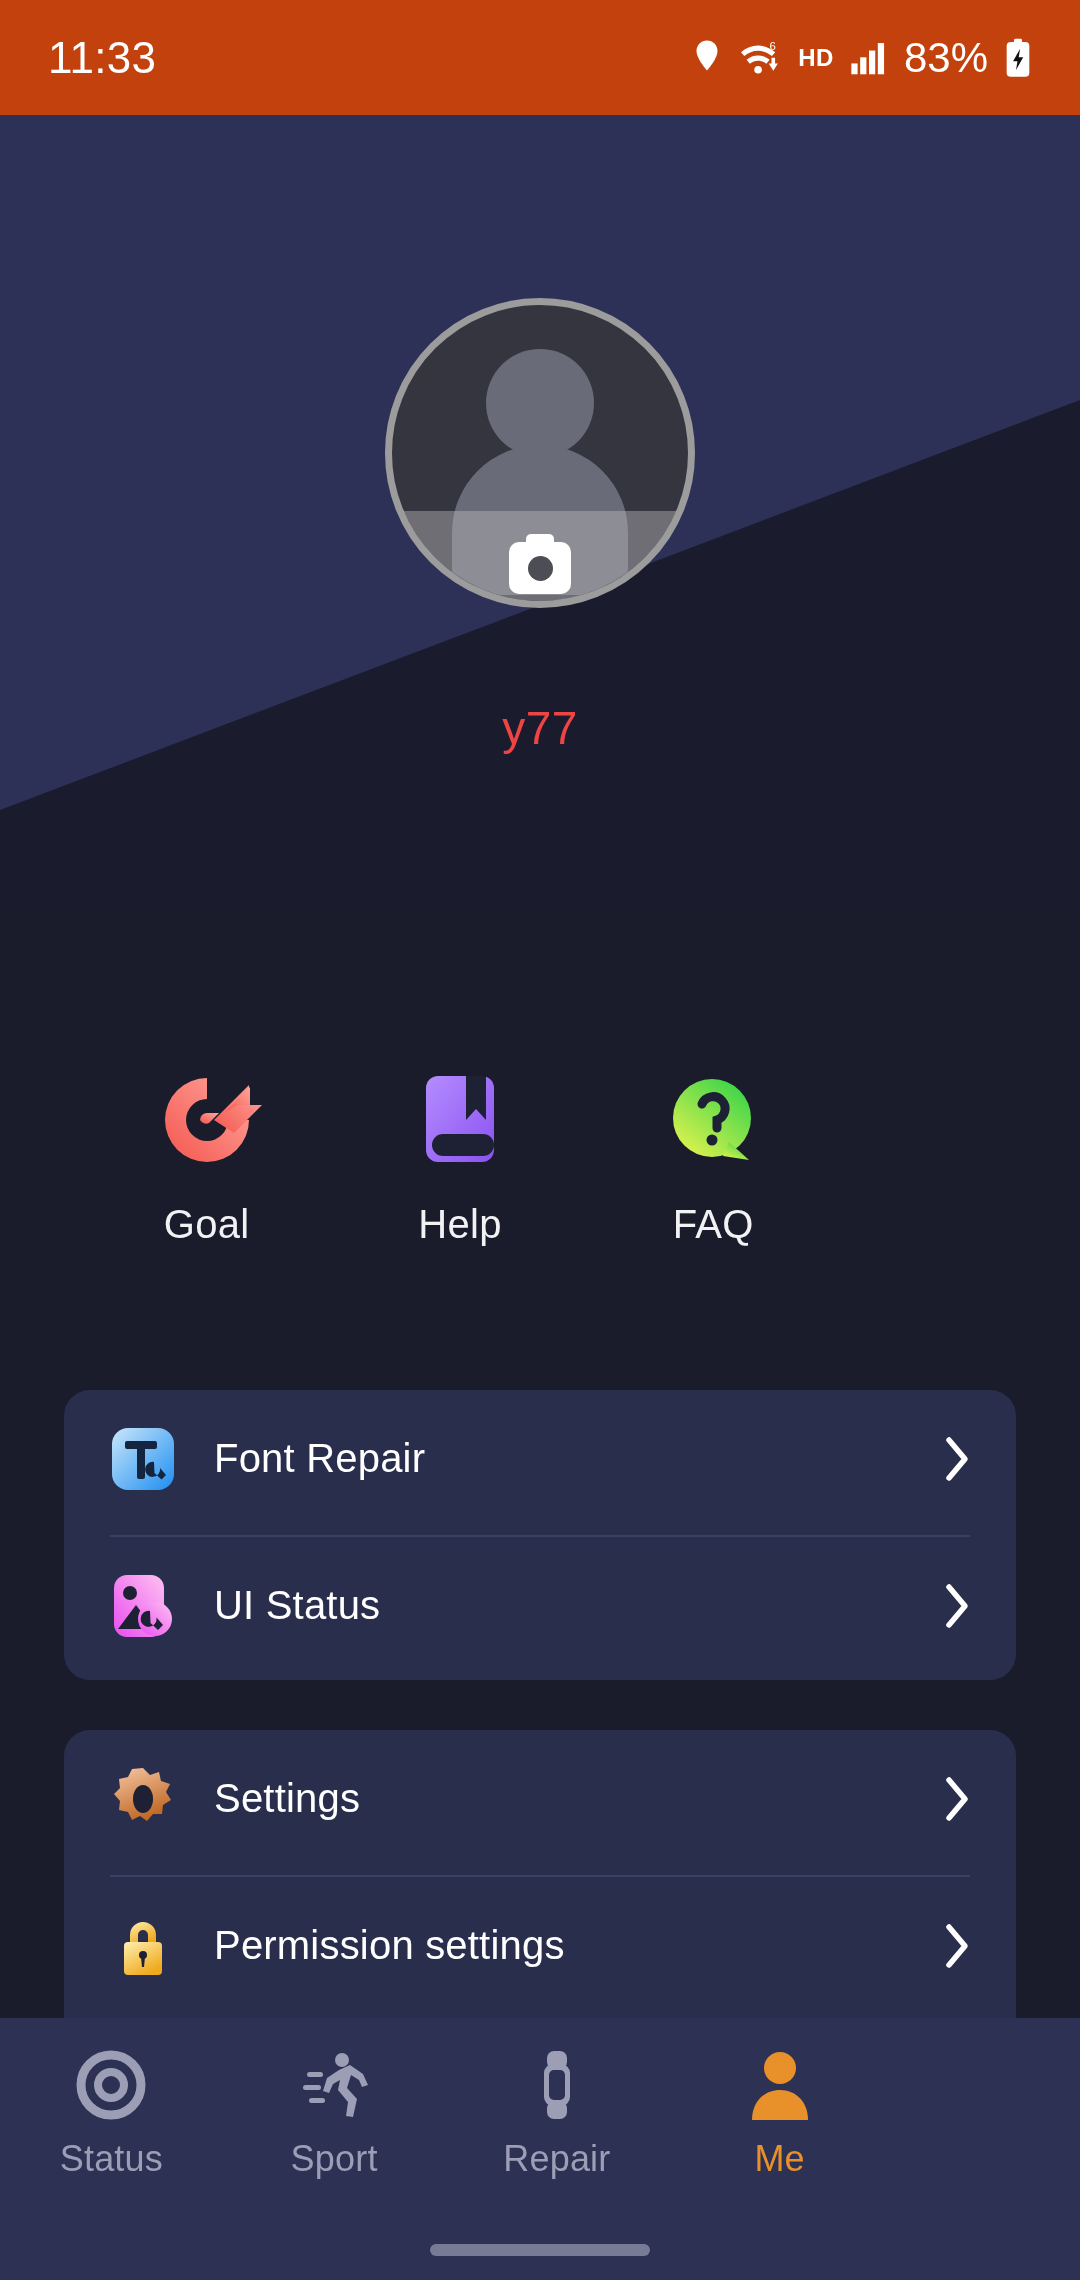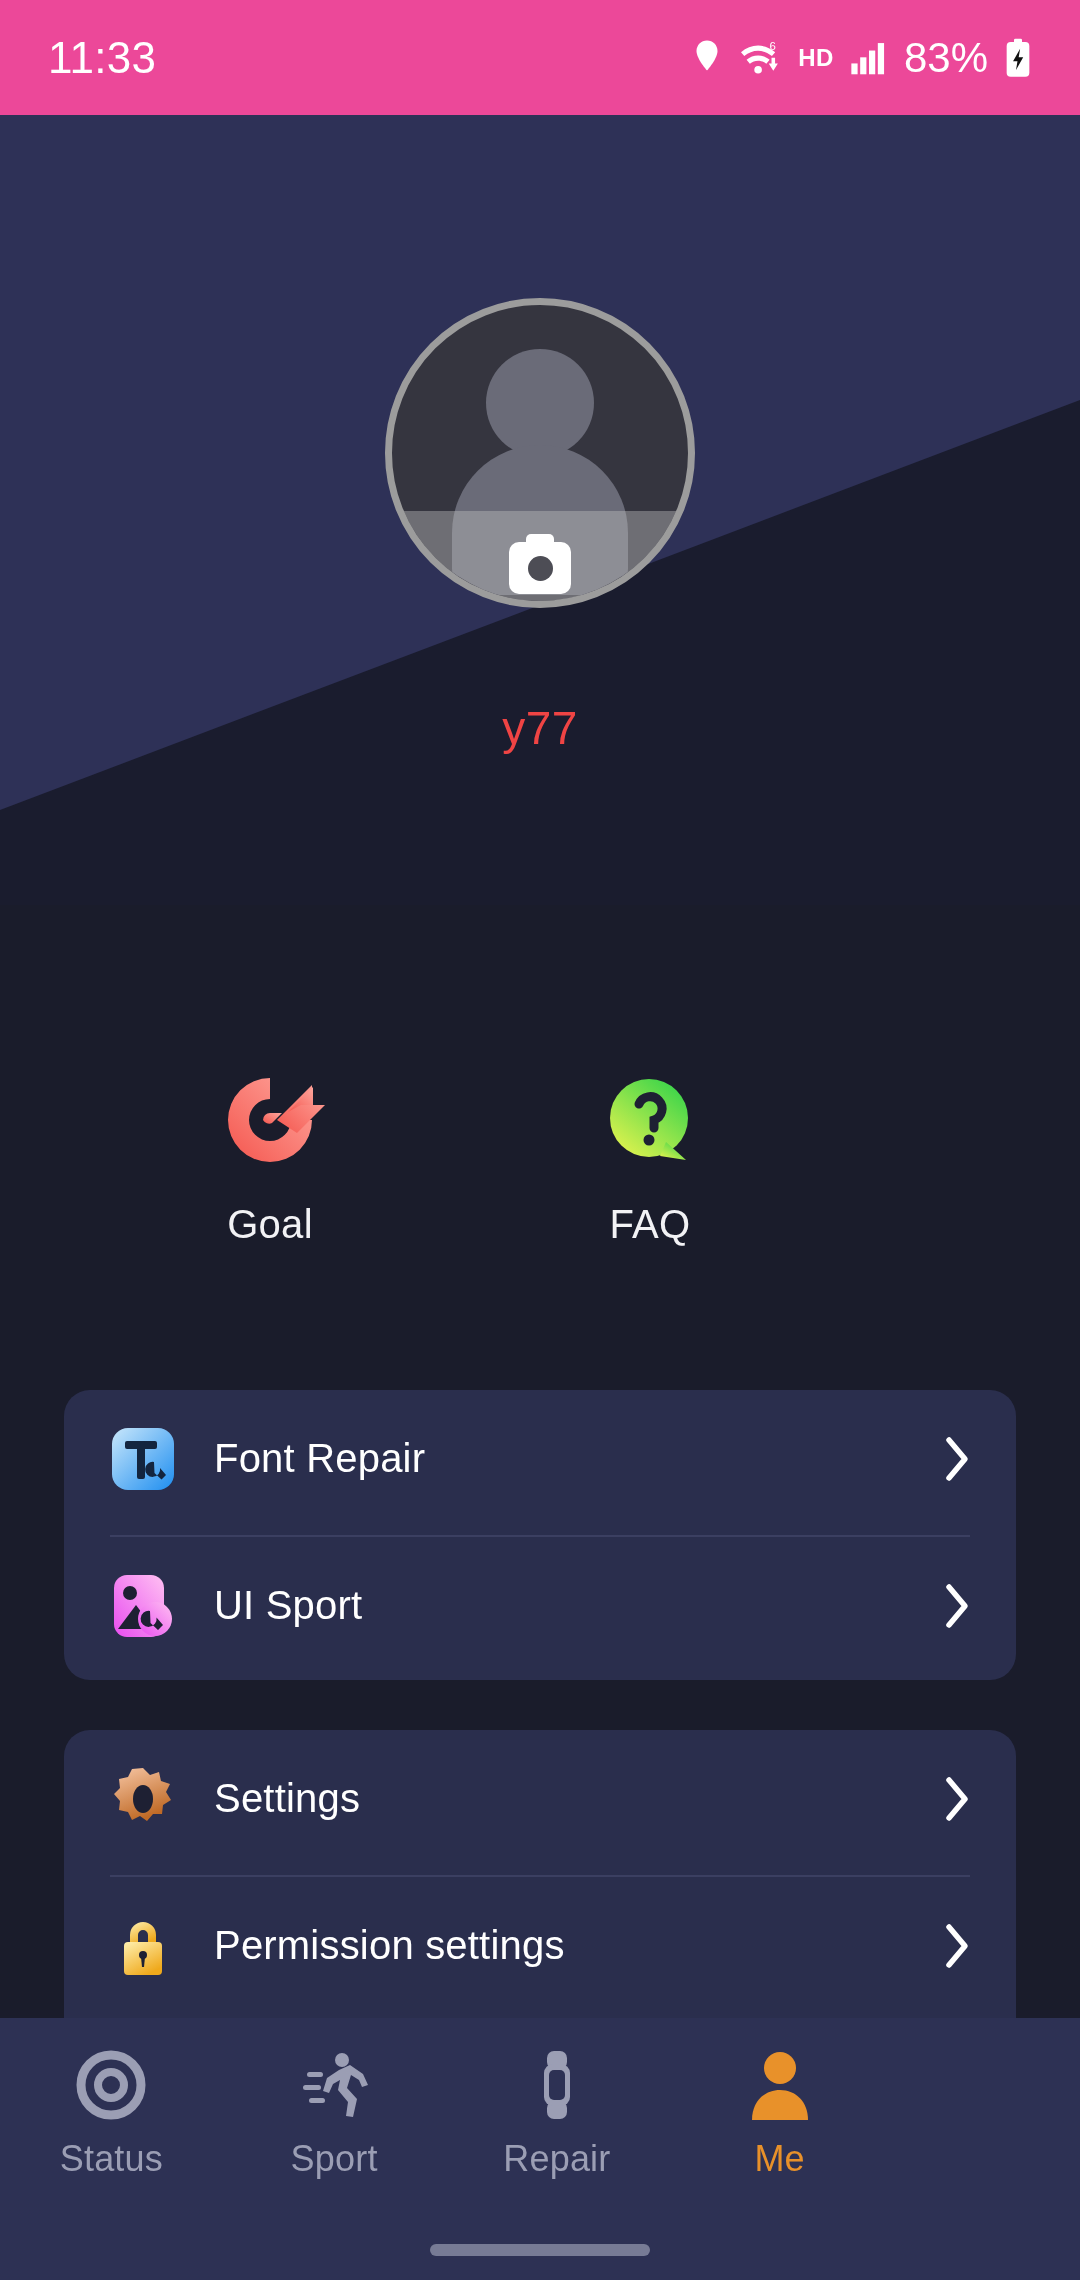--- a/index.html
+++ b/index.html
@@ -7,21 +7,21 @@
     width:1080px; height:2280px; overflow:hidden;
     background:#14161f;
     font-family:"Liberation Sans", sans-serif;
     -webkit-font-smoothing:antialiased;
   }
   .phone{ position:relative; width:1080px; height:2280px; overflow:hidden; background:#1a1c2b; }
 
   
   .statusbar{
     position:absolute; left:0; top:0; width:1080px; height:115px;
-    background:#ec4899; color:#fff; display:flex; align-items:center;
+    background:#c2410c; color:#fff; display:flex; align-items:center;
     justify-content:space-between; padding:8px 48px;
   }
   .sb-time{ font-size:44px; letter-spacing:.3px; font-weight:400; }
   .sb-right{ display:flex; align-items:center; gap:16px; }
   .sb-hd{ font-size:24px; font-weight:700; letter-spacing:.5px; }
   .sb-batt{ font-size:42px; font-weight:500; letter-spacing:0; }
   .ic{ display:block; }
 
   
   .header{
@@ -185,20 +185,36 @@
           </defs>
           <path d="M56 14 a42 42 0 1 0 42 42 h-21 a21 21 0 1 1 -21 -21 z" fill="url(#gGoal)"></path>
           <path d="M49 56 a7 7 0 0 1 7 -7 h12 l-10 10 a7 7 0 0 1 -9 -3 z" fill="url(#gGoal)"></path>
           <path d="M63 56 L98 21 v20 h13 l-28 28 z" fill="url(#gGoal)"></path>
           <path d="M74 48 L99 23 v18 h-12 z" fill="url(#gGoal)"></path>
         </svg>
       </div>
       <div class="slabel">Goal</div>
     </div>
 
+    <div class="shortcut">
+      <div class="sicon">
+        <svg width="112" height="110" viewBox="0 0 112 110">
+          <defs>
+            <linearGradient id="gHelp" x1="0" y1="0" x2="1" y2="1">
+              <stop offset="0" stop-color="#b48cff"></stop>
+                <stop offset="1" stop-color="#8b52f0"></stop>
+            </linearGradient>
+          </defs>
+          <rect x="22" y="12" width="68" height="86" rx="12" fill="url(#gHelp)"></rect>
+          <path d="M62 12 h20 v44 l-10 -11 l-10 11 z" fill="#1e2033"></path>
+          <rect x="28" y="70" width="62" height="22" rx="11" fill="#1e2033"></rect>
+        </svg>
+      </div>
+      <div class="slabel">Help</div>
+    </div>
 
     <div class="shortcut">
       <div class="sicon">
         <svg width="112" height="110" viewBox="0 0 112 110">
           <defs>
             <linearGradient id="gFaq" x1="0.1" y1="1" x2="0.9" y2="0">
               <stop offset="0" stop-color="#e9f44e"></stop>
                 <stop offset="1" stop-color="#2fd24a"></stop>
             </linearGradient>
           </defs>
@@ -247,21 +263,21 @@
                 <stop offset="1" stop-color="#ffc0f2"></stop>
             </linearGradient>
           </defs>
           <rect x="4" y="2" width="50" height="62" rx="13" fill="url(#gUi)"></rect>
           <circle cx="20" cy="20" r="7" fill="#1e2033"></circle>
           <path d="M8 56 L26 32 L44 56 z" fill="#1e2033"></path>
           <circle cx="45" cy="46" r="17" fill="url(#gUi)"></circle>
           <path d="M40 38 a8 8 0 1 0 6.5 6.5 l6.5 7.5 -5 5 -7.5 -7 z" fill="#1e2033"></path>
         </svg>
       </div>
-      <div class="rlabel">UI Sport</div>
+      <div class="rlabel">UI Status</div>
       <svg class="chev" width="26" height="46" viewBox="0 0 26 46">
         <path d="M5 4 L21 23 L5 42" stroke="#ffffff" stroke-width="5.5" fill="none" stroke-linecap="round" stroke-linejoin="round"></path>
       </svg>
     </div>
 
   </div>
 
   <div class="card" id="card2">
 
     <div class="row">

